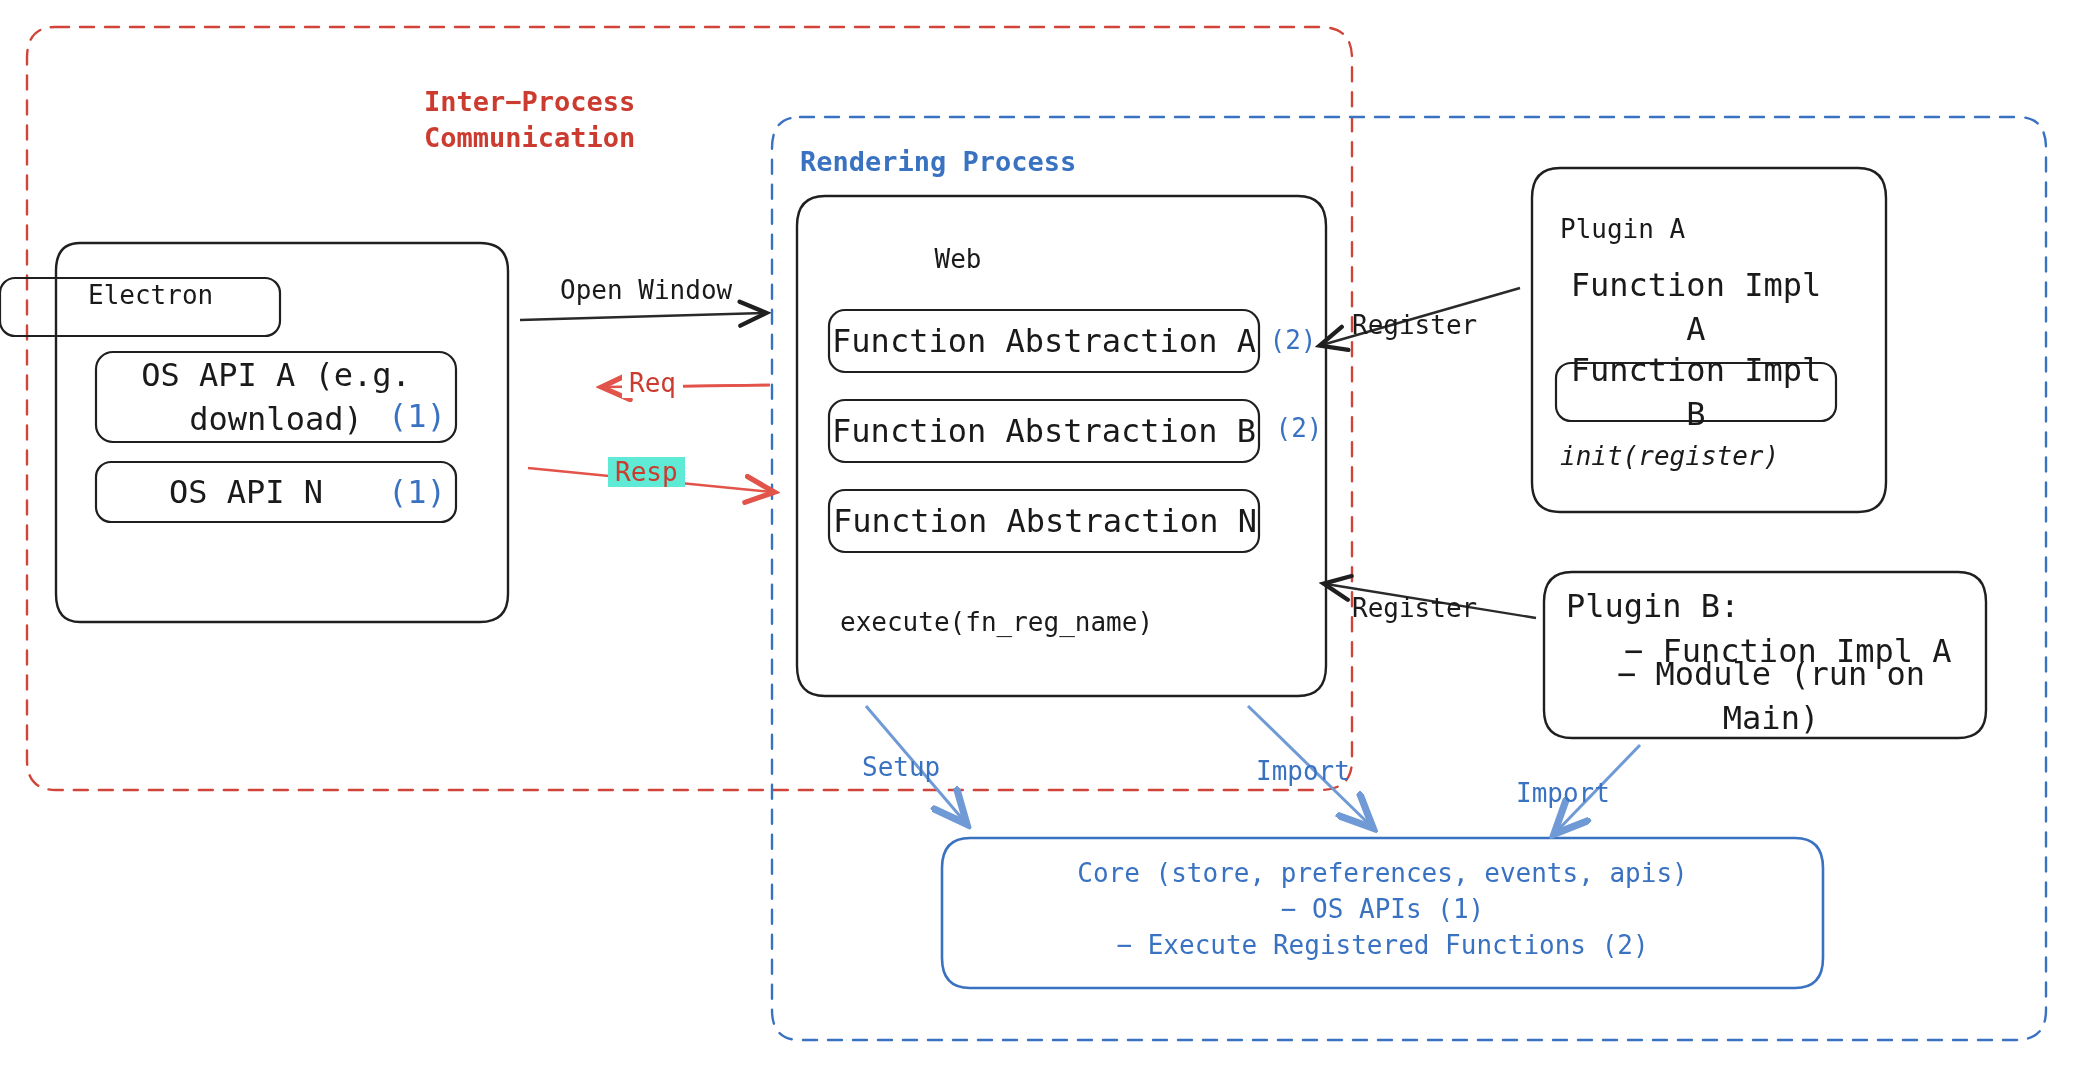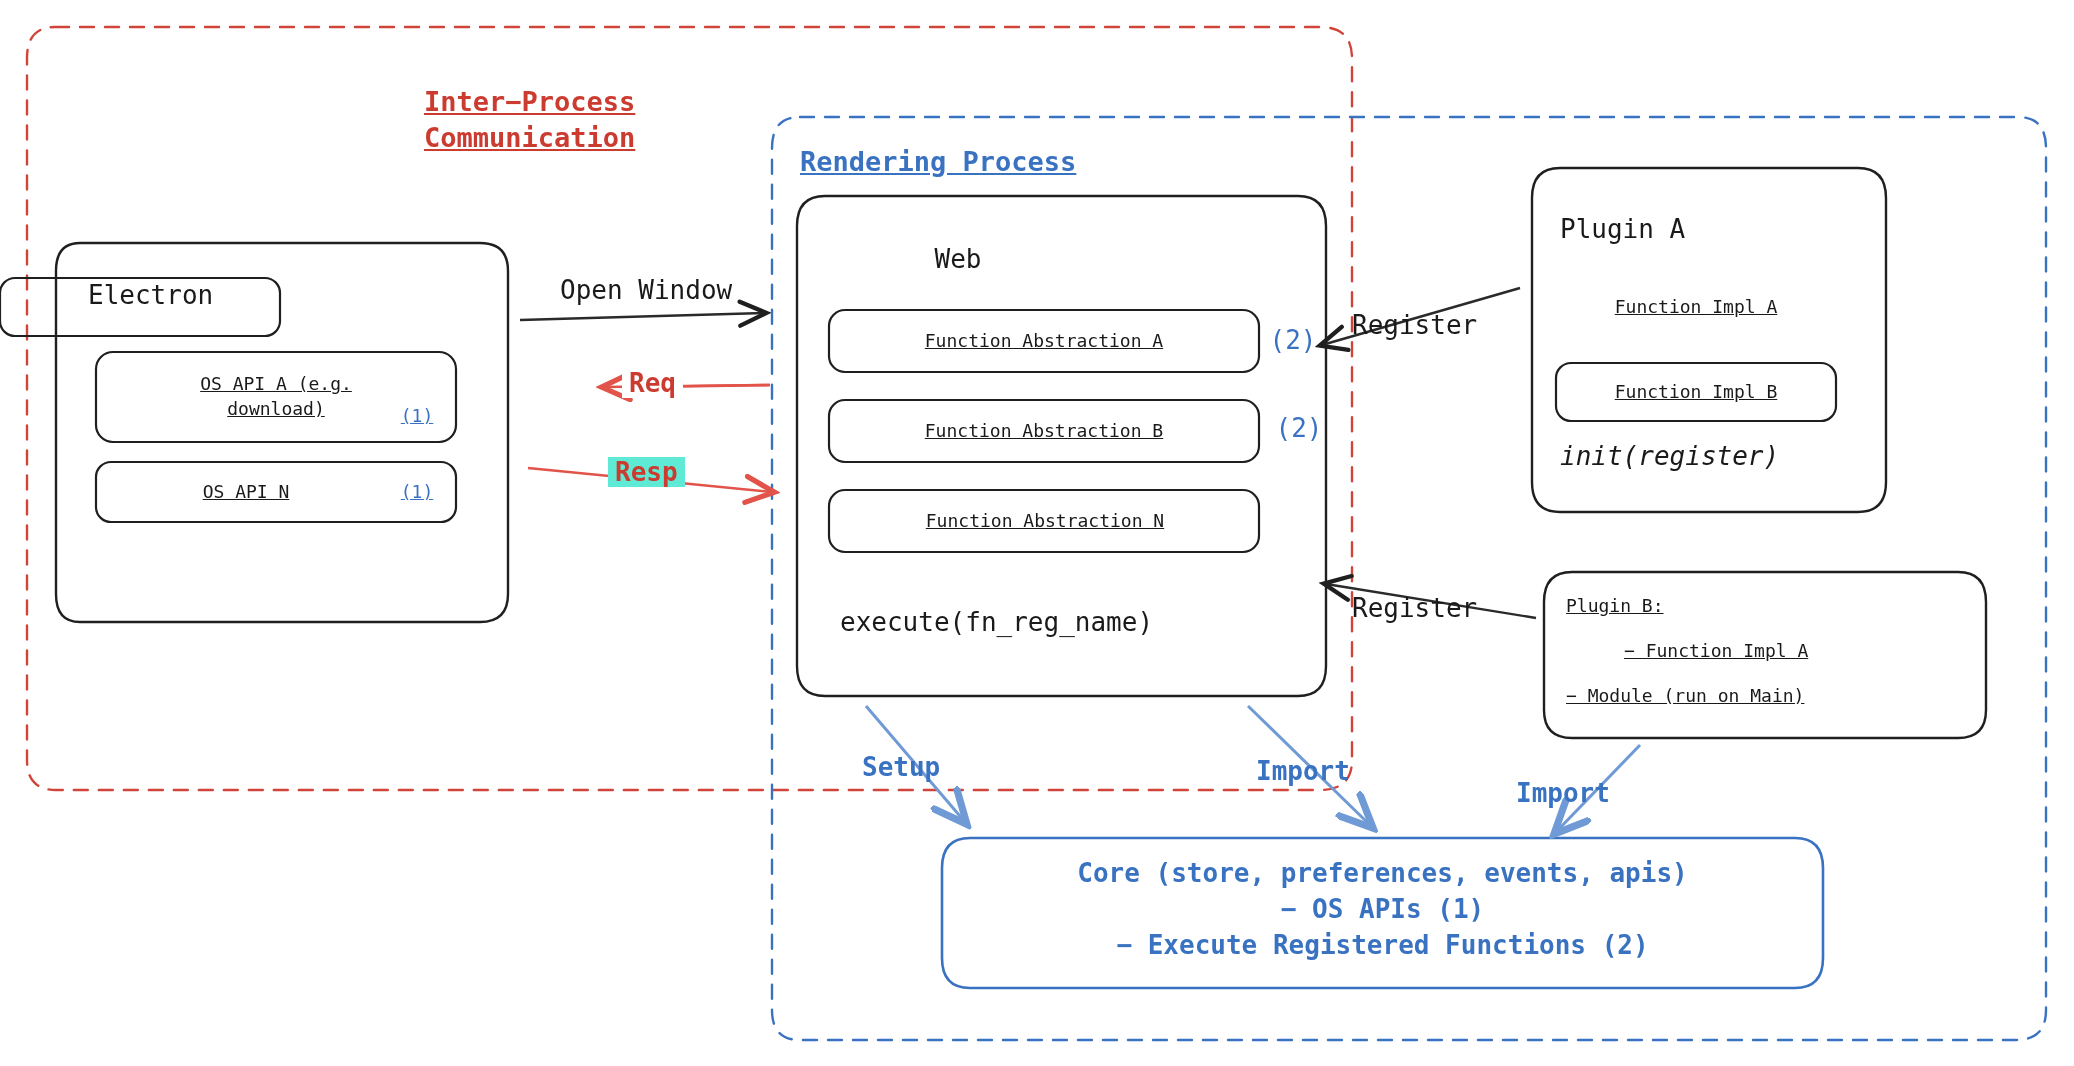--- a/index.html
+++ b/index.html
@@ -37,26 +37,26 @@
     white-space: pre-line;
     line-height: 1.35;
   }
   .edge-label {
     position: absolute;
     white-space: nowrap;
   }
   .red { color: #cc3b30; }
   .blue { color: #3a72c2; }
   .blk { color: #1a1a1a; }
-  .bold { font-weight: bold; }
+  .bold { font-weight: normal; }
 
   
-  .t-xl { font-size: 27px; text-decoration: underline; }
+  .t-xl { font-size: 27px; }
   .t-lg { font-size: 26px; }
-  .t-md { font-size: 18px; text-decoration: underline; }
+  .t-md { font-size: 32px; }
 </style>
 </head>
 <body>
 
 <svg id="canvas" viewBox="0 0 2074 1066" xmlns="http://www.w3.org/2000/svg">
   <defs>
     <marker id="ah-black" markerWidth="14" markerHeight="12" refX="11" refY="6" orient="auto">
       <path d="M1,1 L12,6 L1,11" fill="none" stroke="#1f1f1f" stroke-width="1.8" stroke-linecap="round"></path>
     </marker>
     <marker id="ah-red" markerWidth="14" markerHeight="12" refX="11" refY="6" orient="auto">

